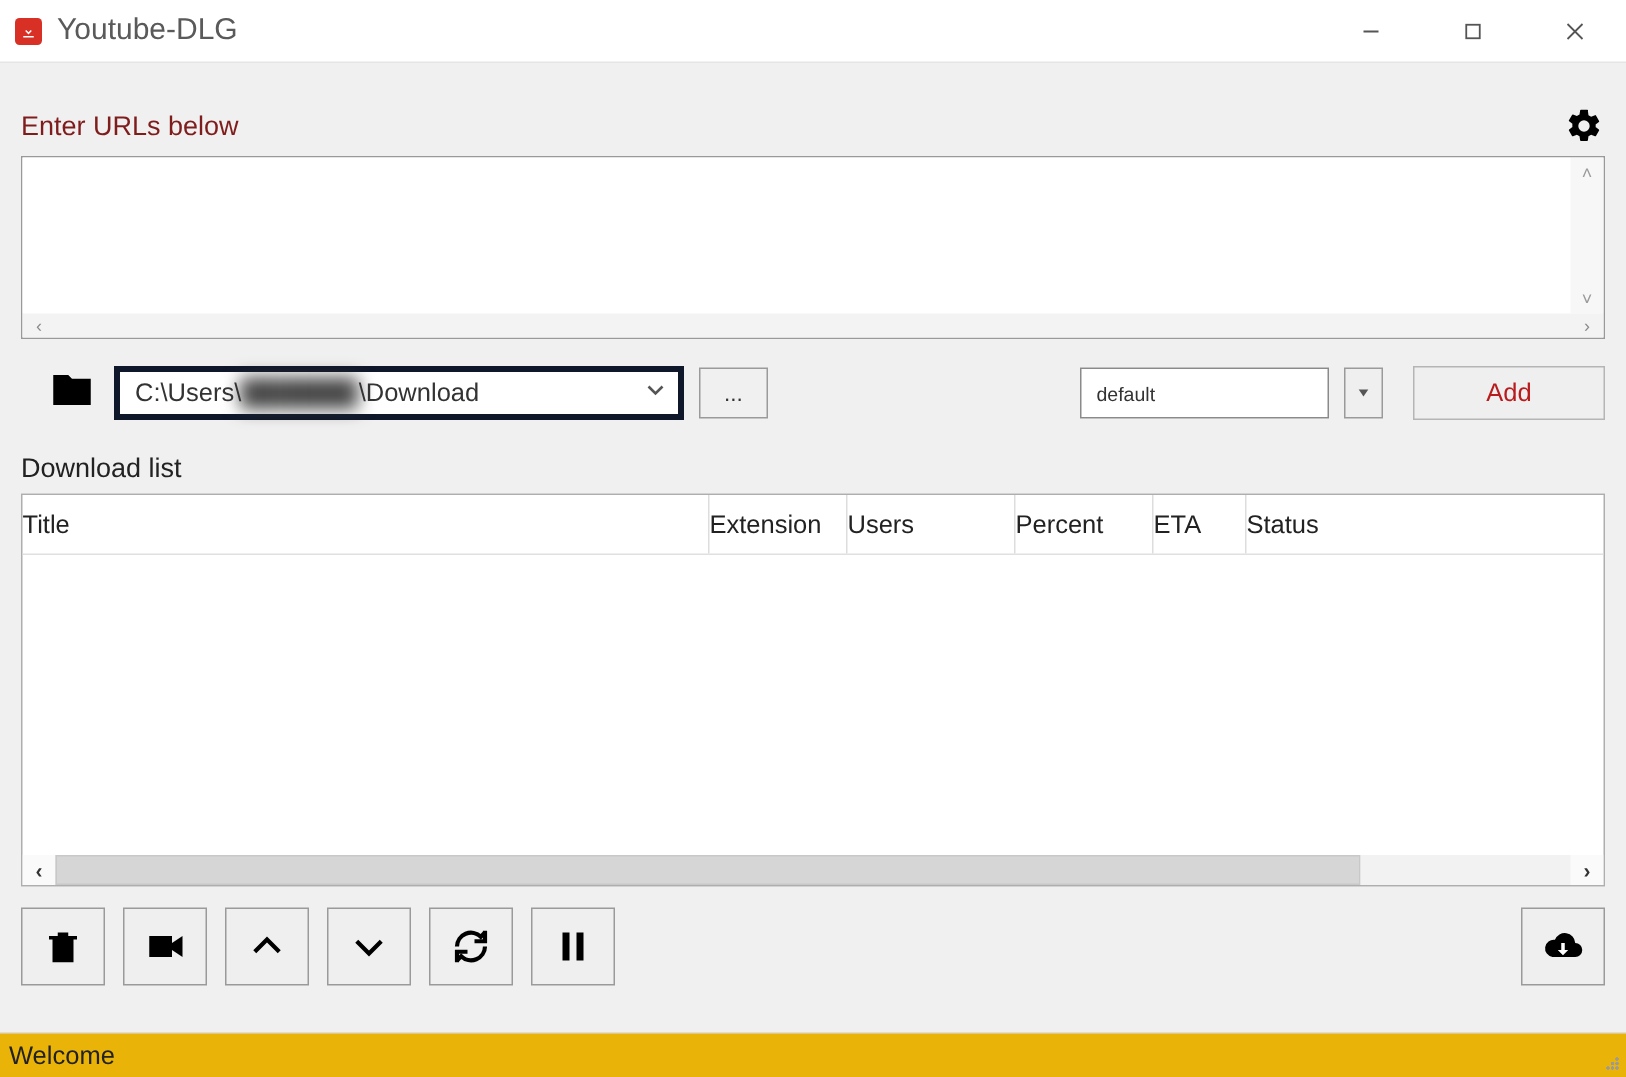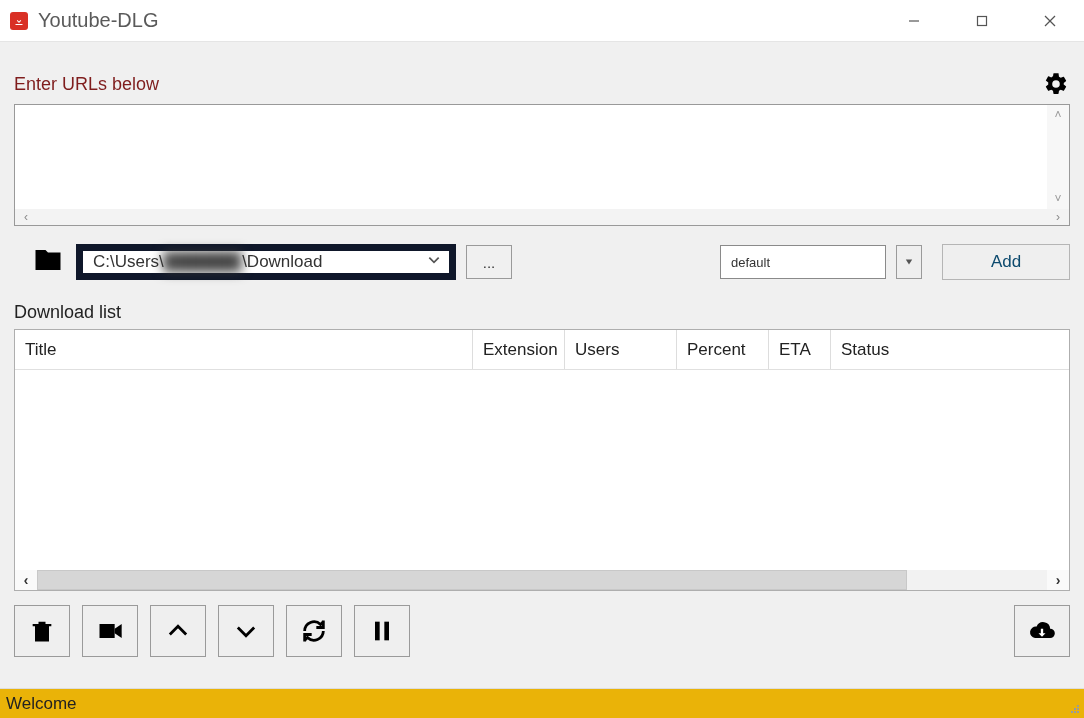--- a/index.html
+++ b/index.html
@@ -56,21 +56,21 @@
   }
   .h-scroll .harrow { width: 22px; display:flex; align-items:center; justify-content:center; color:#8a8a8a; font-size:12px; }
   .h-scroll .htrack { flex:1; }
 
   .path-row {
     display: flex; align-items: center; margin-top: 18px; gap: 10px;
     padding-left: 16px;
   }
   .folder-icon svg { width: 36px; height: 30px; fill:#000; }
   .path-dd {
-    flex: 0 0 380px; height: 36px; border: 7px solid #0f172a; background: #fff;
+    flex: 0 0 380px; height: 36px; border: 4px solid #0f172a; background: #fff;
     display: flex; align-items: center; padding: 0 0 0 10px; font-size: 17px; color: #333;
     position: relative;
   }
   .path-dd .chev { position:absolute; right:8px; top:50%; transform:translateY(-50%); }
   .path-dd .chev svg { width:14px; height:14px; stroke:#555; fill:none; stroke-width:1.5; }
   .blur-span { filter: blur(6px); letter-spacing: 1px; }
   .browse-btn {
     width: 46px; height: 34px; background: #f0f0f0; border: 1px solid #9a9a9a;
     display:flex; align-items:center; justify-content:center; font-size:15px; color:#333; cursor:pointer;
   }
@@ -79,35 +79,35 @@
     width: 166px; height: 34px; border: 1px solid #8a8a8a; background: #fff;
     padding: 0 10px; display:flex; align-items:center; font-size:13px; color:#333;
   }
   .format-btn {
     width: 26px; height: 34px; border: 1px solid #9a9a9a; background:#efefef;
     display:flex; align-items:center; justify-content:center; cursor:pointer;
   }
   .format-btn svg { width:8px; height:8px; fill:#555; }
   .add-btn {
     width: 128px; height: 36px; background:#efefef; border:1px solid #b5b5b5;
-    display:flex; align-items:center; justify-content:center; font-size:17px; color:#0c4a6e; cursor:pointer;
+    display:flex; align-items:center; justify-content:center; font-size:17px; color:#b91c1c; cursor:pointer;
     margin-left: 10px;
   }
 
   .dl-label { font-size: 18px; color:#222; margin-top: 22px; }
 
   .list-wrap {
     margin-top: 6px; border:1px solid #aeaeae; background:#fff; height: 262px;
     position: relative; overflow: hidden;
   }
   .list-header {
     display: flex; height: 40px; border-bottom: 1px solid #e0e0e0;
   }
   .col {
-    border-right: 1px solid #ddd; padding: 8px 10px; font-size:17px; color:#222;
+    border-right: 1px solid #ddd; padding: 8px 0; font-size:17px; color:#222;
     display:flex; align-items:center;
   }
   .col-title { width: 458px; }
   .col-ext   { width: 92px; }
   .col-size  { width: 112px; }
   .col-pct   { width: 92px; }
   .col-eta   { width: 62px; }
   .col-spd   { width: 128px; }
   .col-stat  { flex: 1; border-right: none; }
 

